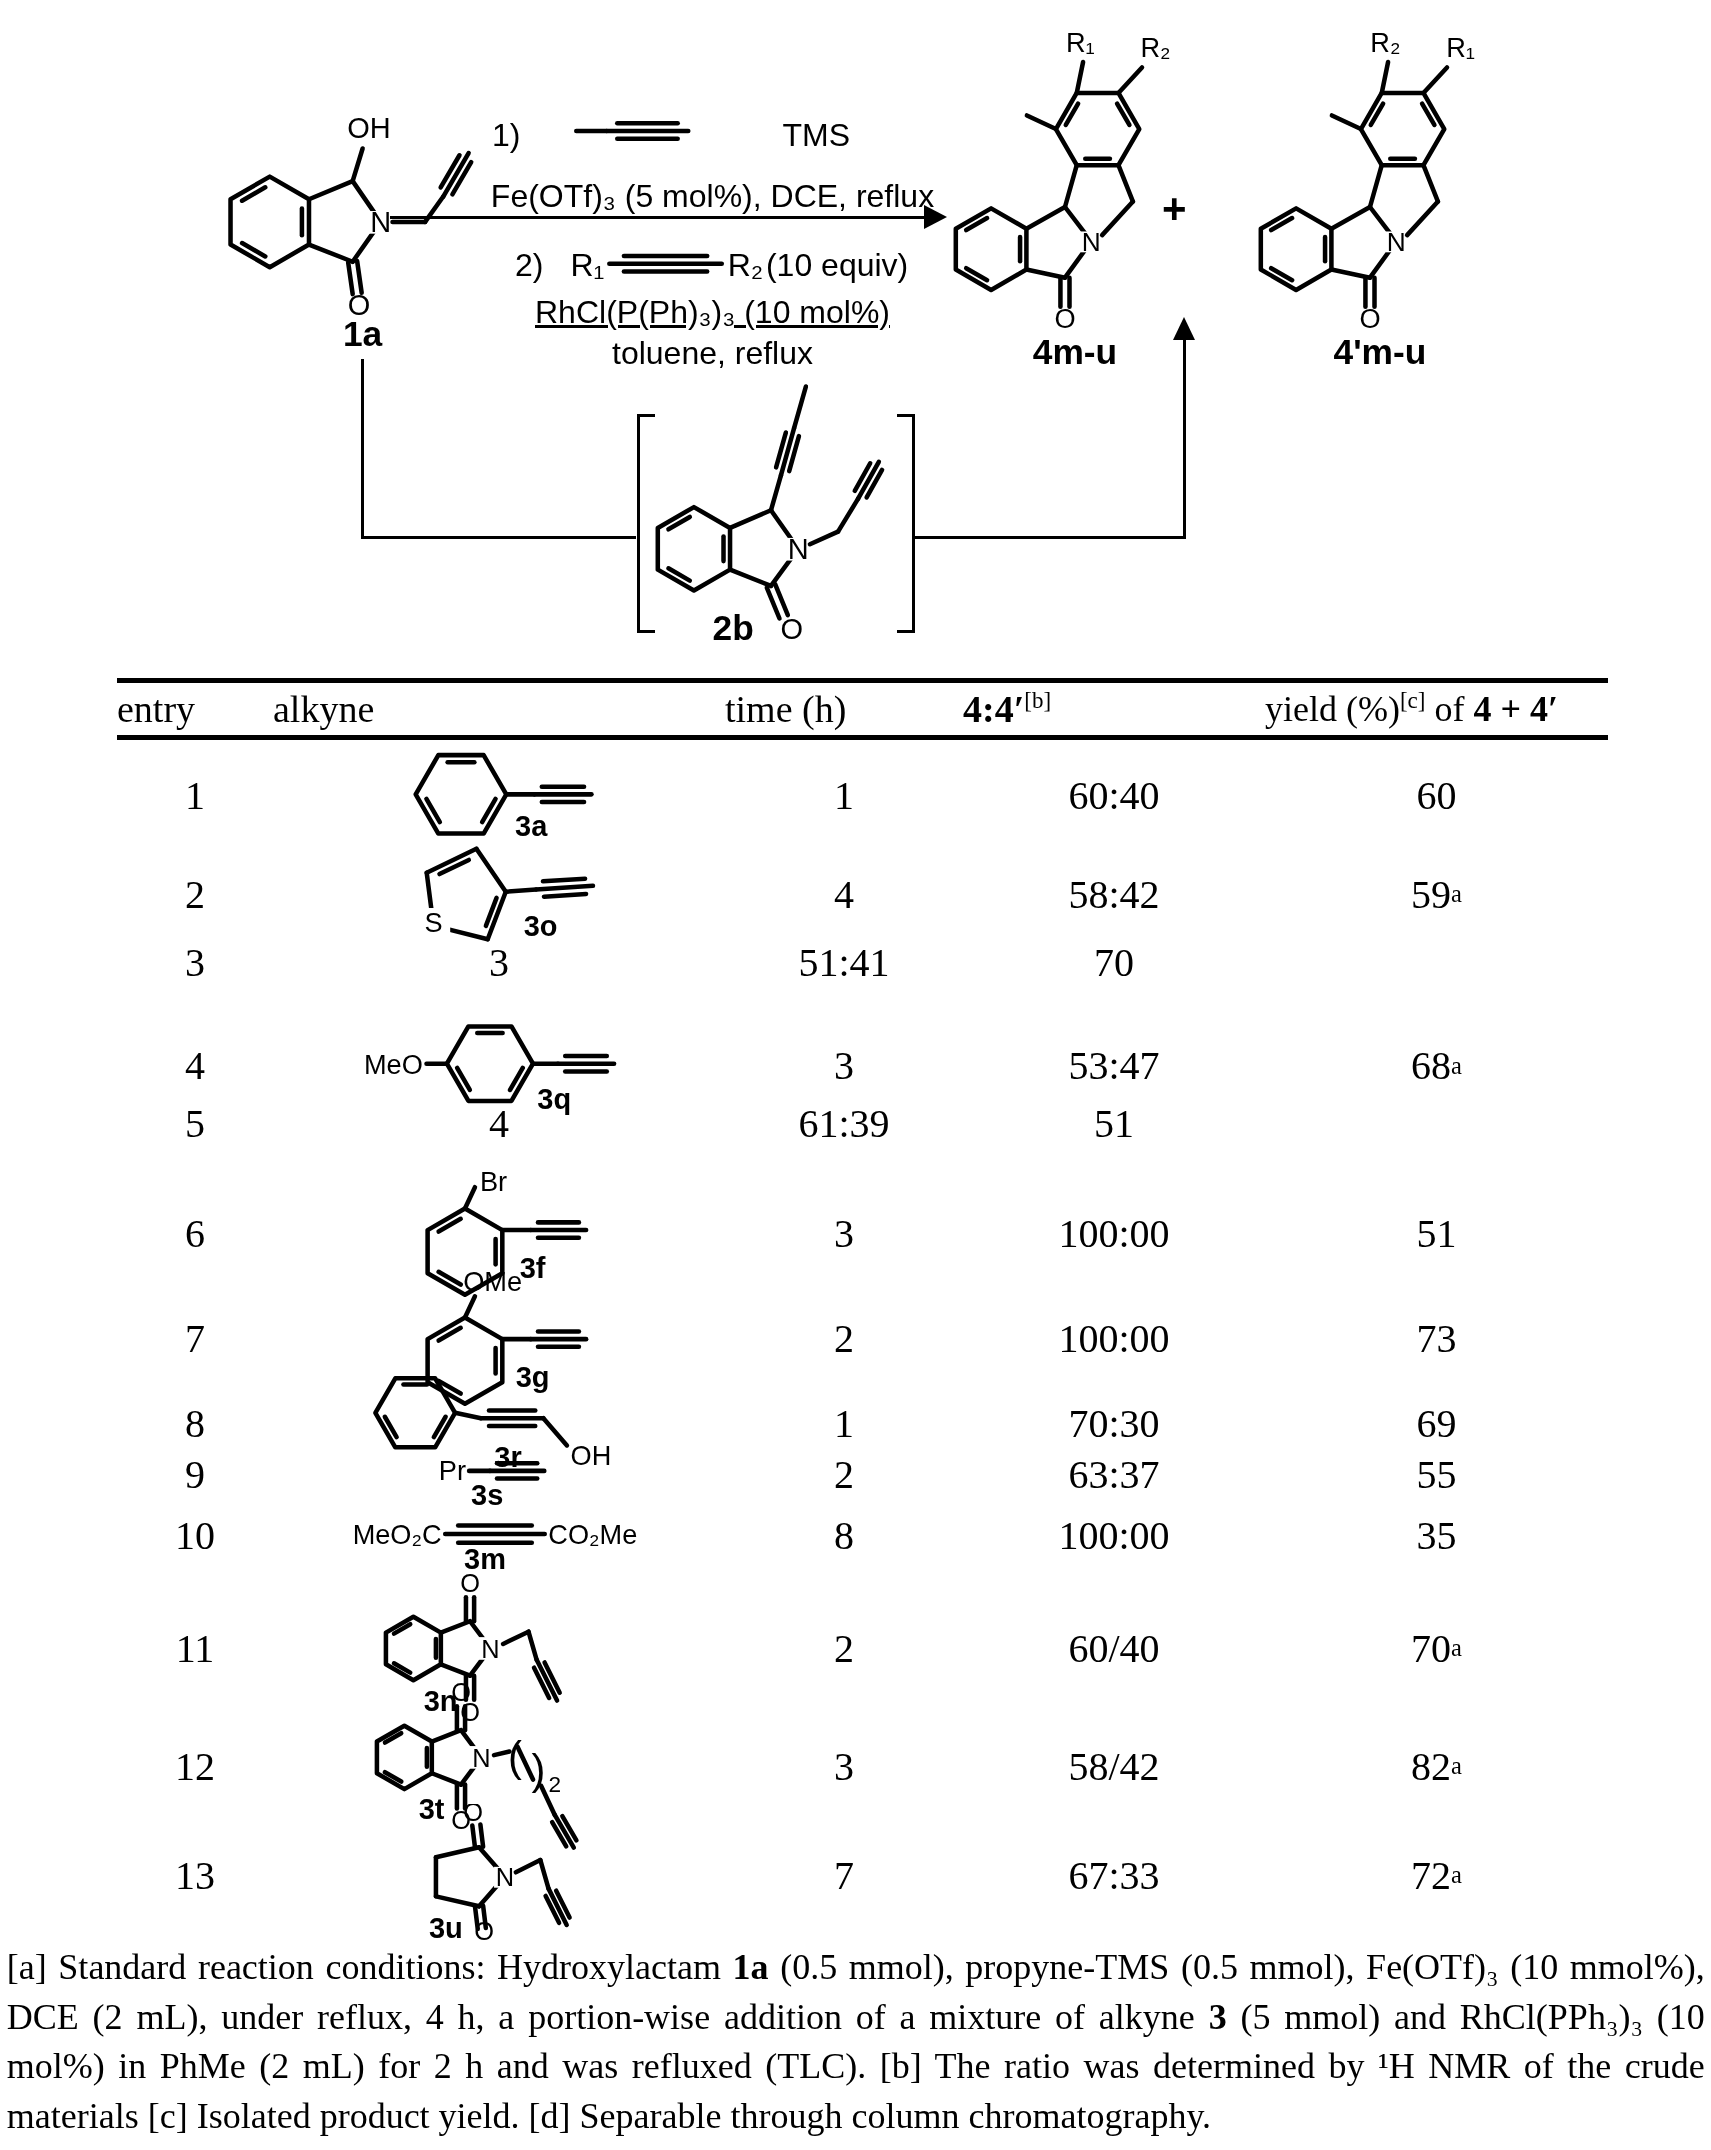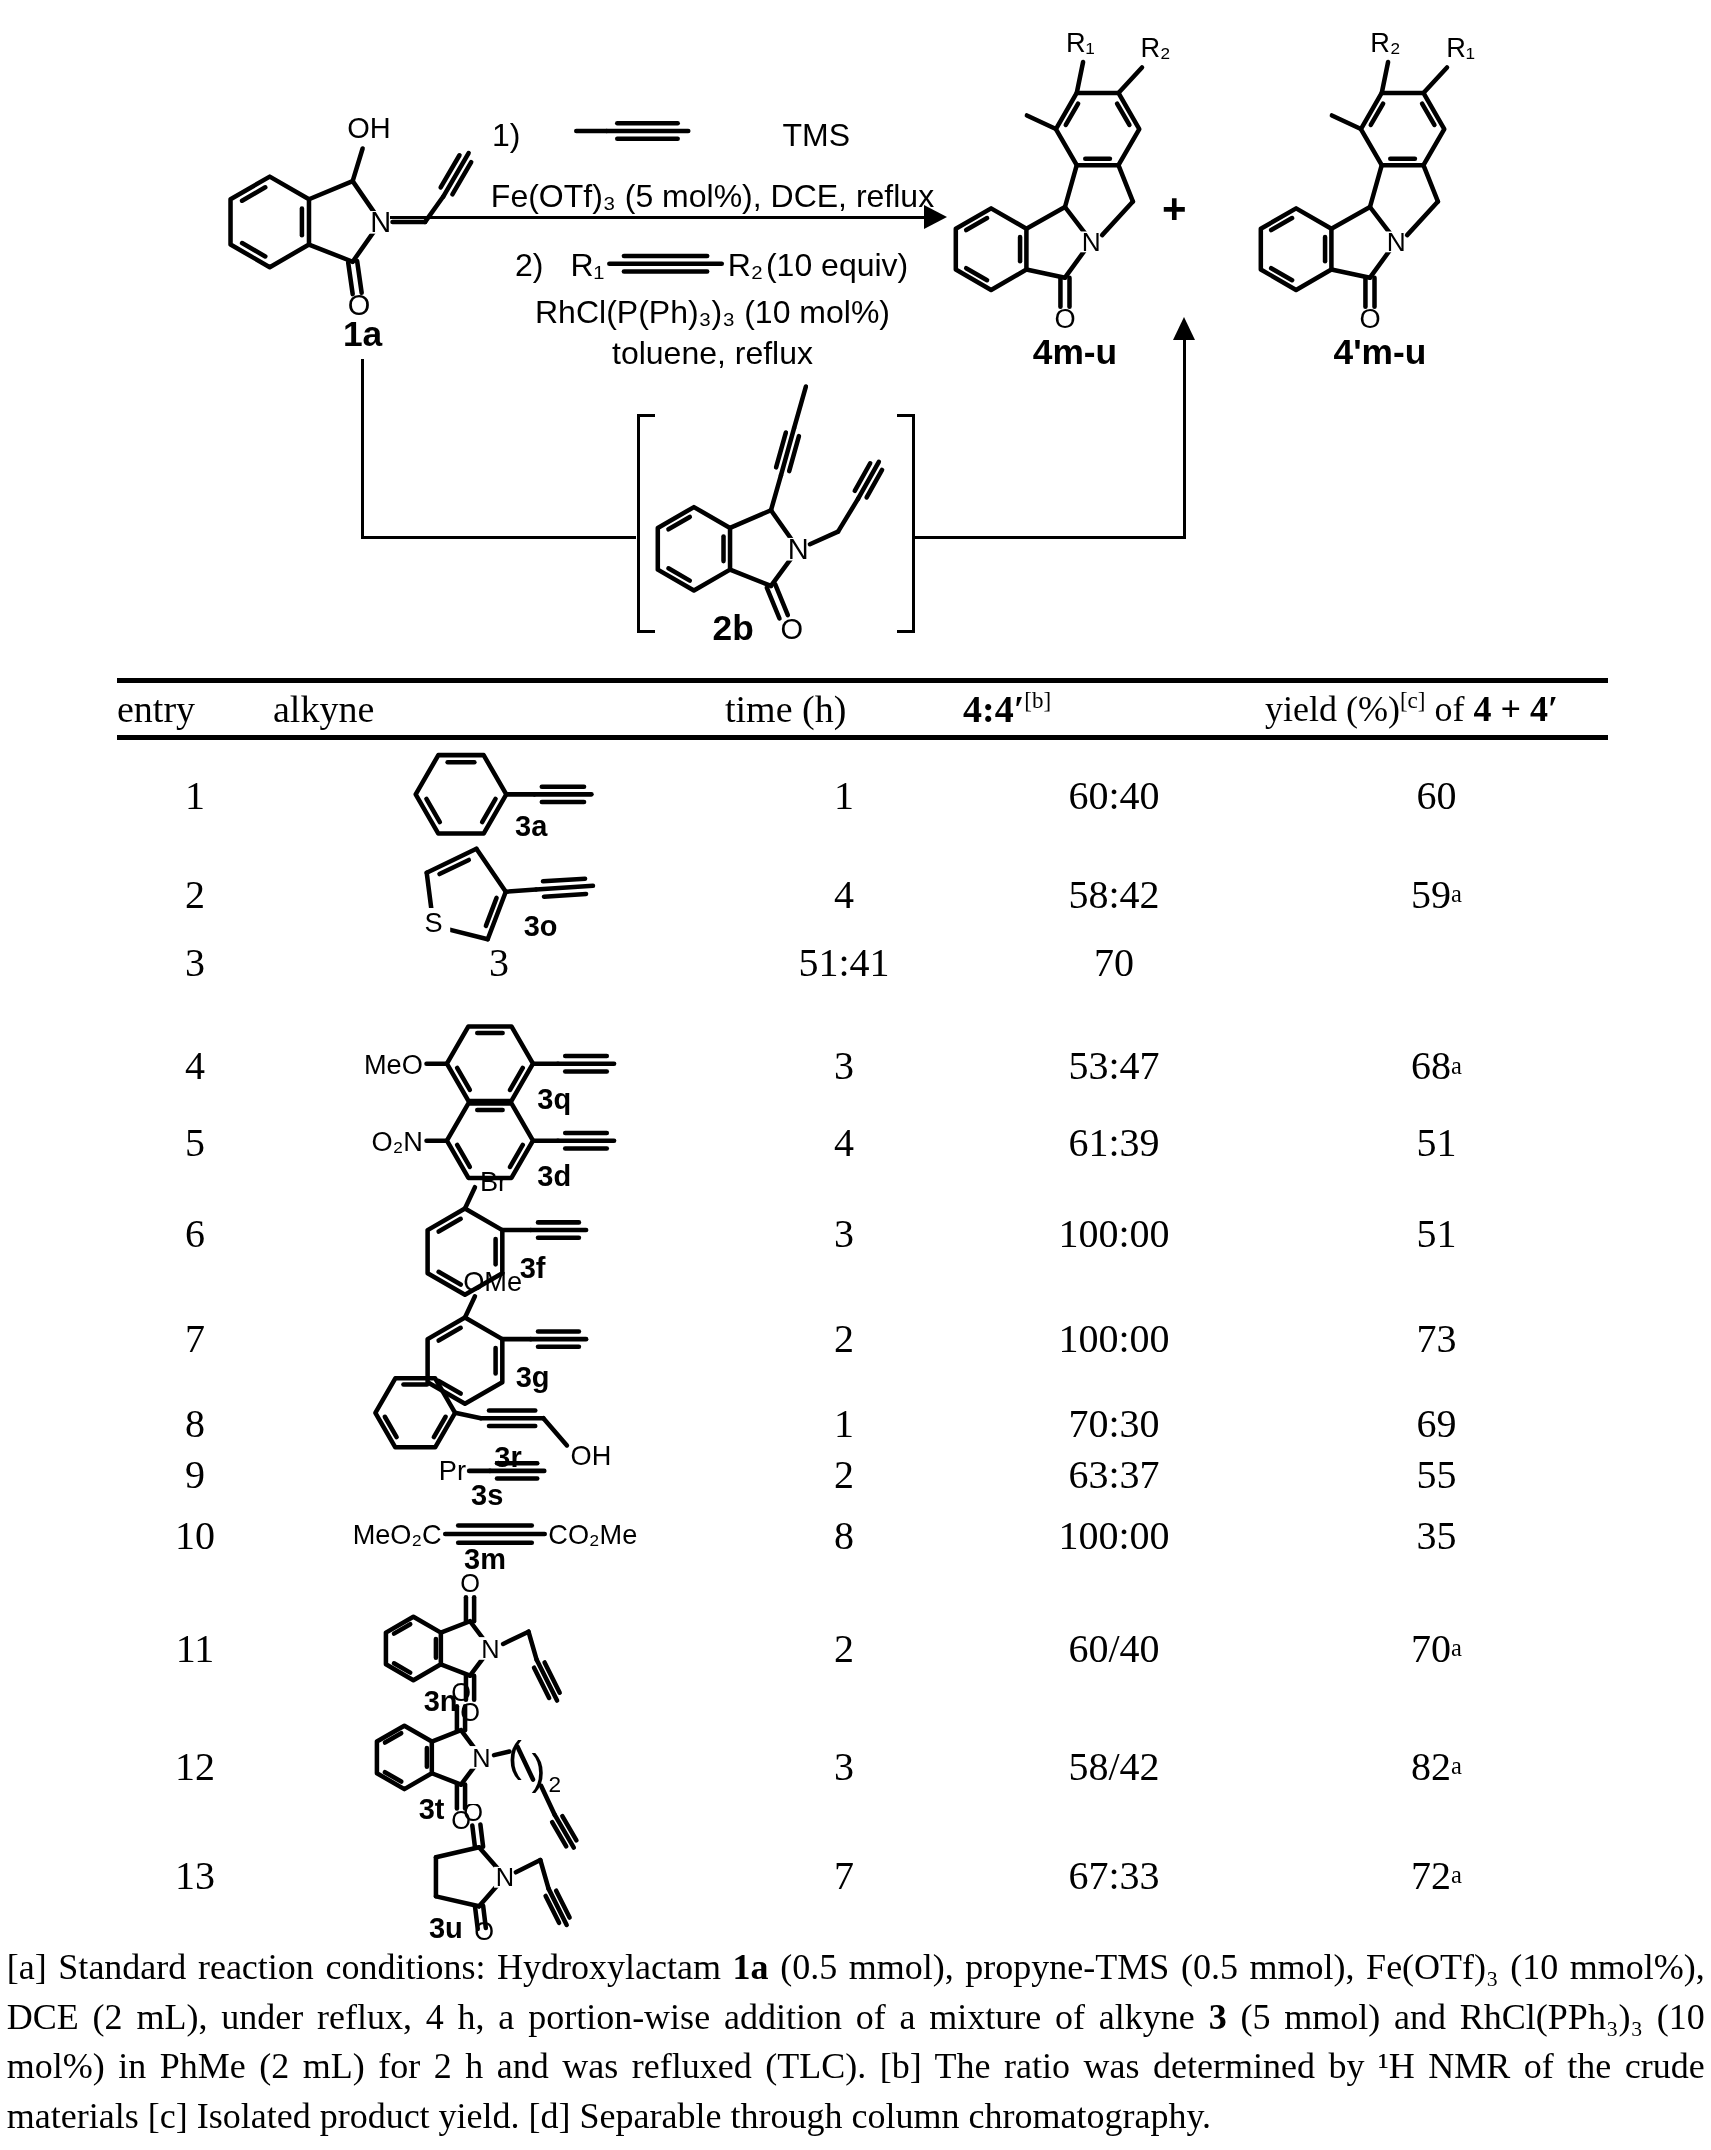--- a/index.html
+++ b/index.html
@@ -95,21 +95,21 @@
         <span id="svg-alk-r1r2"><svg class="struct" width="118" height="25.4" viewBox="0 0 260 56">
               <line x1="5.0" y1="28.0" x2="253.0" y2="28.0"></line>
               <line x1="37.2" y1="45.0" x2="220.8" y2="45.0"></line>
               <line x1="37.2" y1="11.0" x2="220.8" y2="11.0"></line>
             </svg></span>
         <span>R₂</span>
         <span>(10 equiv)</span>
       </span>
     </div>
 
-    <div class="abs schemetext center" style="left:472px;top:294px;width:481px;">RhCl(P(Ph)₃)₃ (10 mol%)</div>
+    <div class="abs schemetext center" style="left:472px;top:294px;width:481px;text-decoration:underline;">RhCl(P(Ph)₃)₃ (10 mol%)</div>
     <div class="abs schemetext center" style="left:472px;top:335px;width:481px;">toluene, reflux</div>
 
     <div class="abs" style="left:939px;top:11.3px;" id="s-4mu"><svg class="struct" width="290" height="363" viewBox="0 0 640 800">
           <polygon points="115.0,435.0 192.9,480.0 192.9,570.0 115.0,615.0 37.1,570.0 37.1,480.0"></polygon>
           <line x1="60.0" y1="482.9" x2="106.1" y2="456.4"></line>
           <line x1="60.0" y1="567.1" x2="106.1" y2="593.6"></line>
           <line x1="178.9" y1="498.4" x2="178.9" y2="551.6"></line>
           <line x1="192.9" y1="480.0" x2="278.0" y2="432.0"></line>
           <line x1="278.0" y1="432.0" x2="336.0" y2="508.0"></line>
           <line x1="336.0" y1="508.0" x2="278.0" y2="588.0"></line>
@@ -285,35 +285,20 @@
           </div>
           <div class="tcell">3</div>
           <div class="tcell">53:47</div>
           <div class="tcell">
             <span>68</span>
             <span class="ysup">a</span>
           </div>
         </div>
         <div class="trow" style="height: 79px;">
           <div class="tcell">5</div>
-          <div class="tcell">
-            <svg class="struct" width="290" height="117" viewBox="0 0 640 258" style="font-size:88px">
-              <text x="152" y="147" font-size="60" text-anchor="end">O₂N</text>
-              <line x1="160.0" y1="125.0" x2="205.0" y2="125.0"></line>
-              <polygon points="395.0,125.0 347.5,207.3 252.5,207.3 205.0,125.0 252.5,42.7 347.5,42.7"></polygon>
-              <line x1="272.0" y1="57.5" x2="328.0" y2="57.5"></line>
-              <line x1="227.6" y1="134.4" x2="255.6" y2="183.0"></line>
-              <line x1="372.4" y1="134.4" x2="344.4" y2="183.0"></line>
-              <line x1="395.0" y1="125.0" x2="450.0" y2="125.0"></line>
-              <line x1="450.0" y1="125.0" x2="574.0" y2="125.0"></line>
-              <line x1="466.1" y1="142.0" x2="557.9" y2="142.0"></line>
-              <line x1="466.1" y1="108.0" x2="557.9" y2="108.0"></line>
-              <text class="lb" x="442" y="224" font-size="64" text-anchor="middle">3d</text>
-            </svg>
-          </div>
           <div class="tcell">4</div>
           <div class="tcell">61:39</div>
           <div class="tcell">
             <span>51</span>
             <span class="ysup"></span>
           </div>
         </div>
         <div class="trow" style="height: 100px;">
           <div class="tcell">6</div>
           <div class="tcell">

